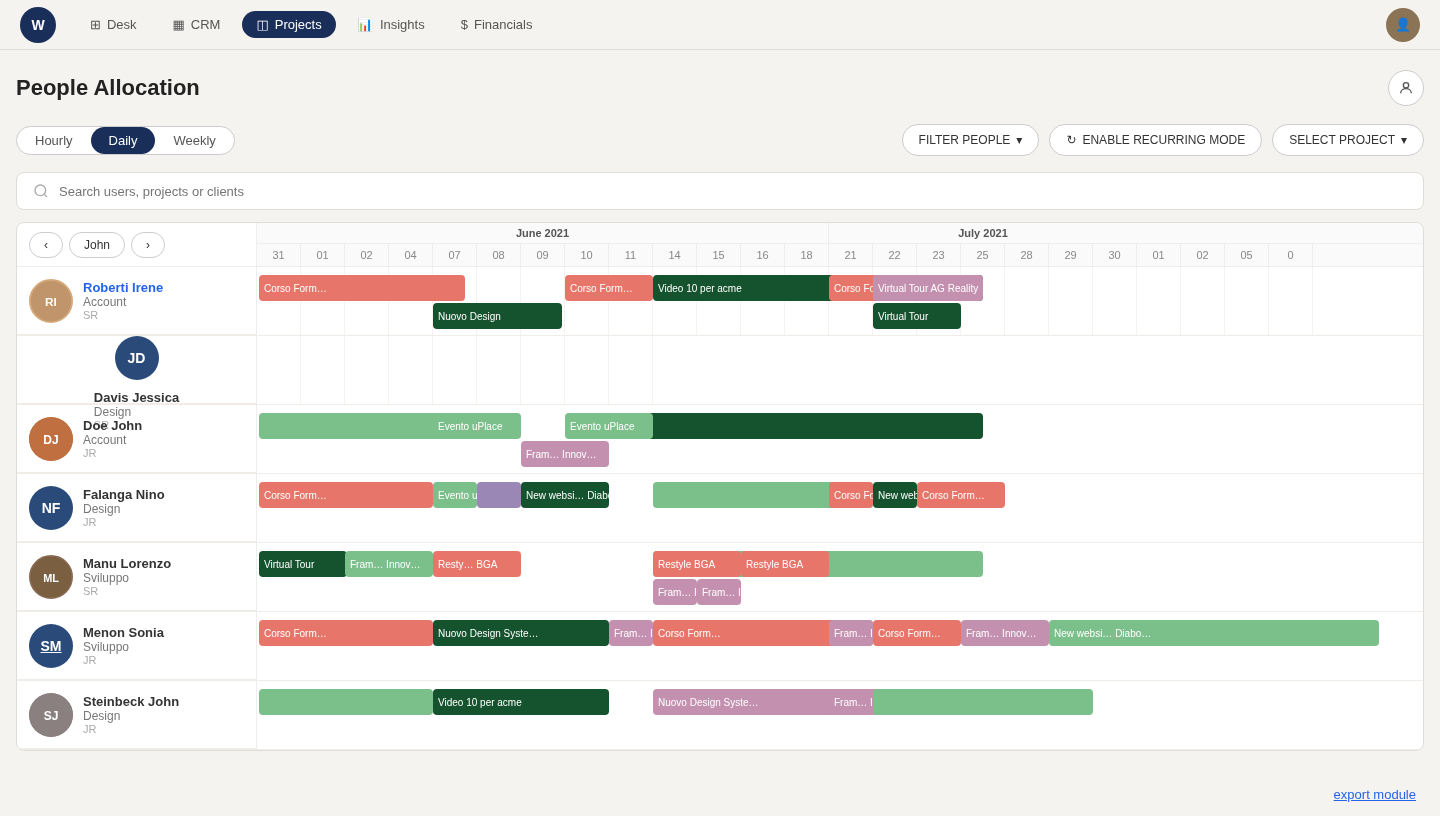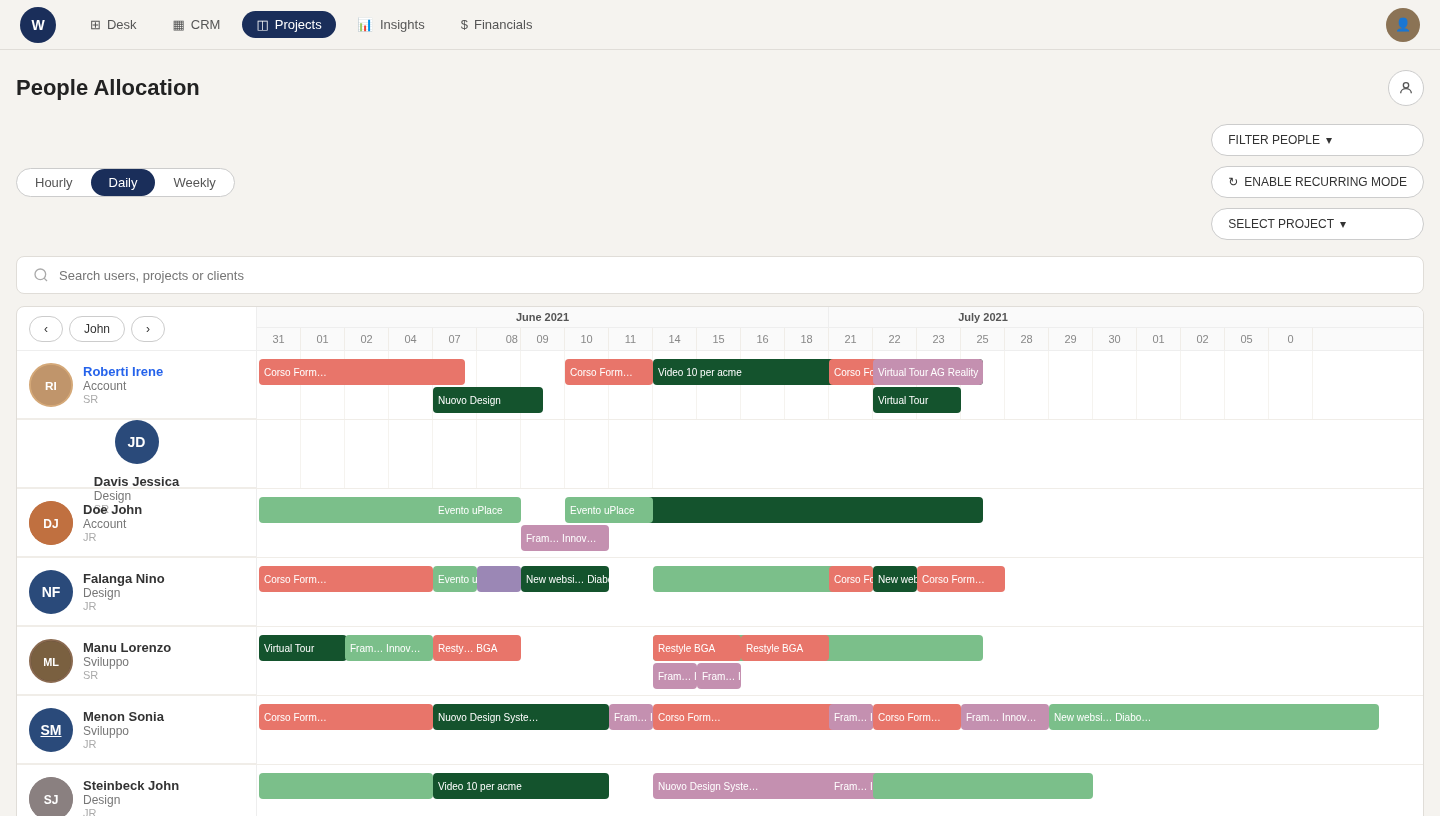--- a/index.html
+++ b/index.html
@@ -17,21 +17,21 @@
     .main { padding: 20px 16px; }
     .page-header { display: flex; align-items: center; justify-content: space-between; margin-bottom: 18px; }
     .page-title { font-size: 22px; font-weight: 600; color: #222; }
     .page-icon-btn { width: 36px; height: 36px; border-radius: 50%; border: 1.5px solid #ccc; display: flex; align-items: center; justify-content: center; cursor: pointer; background: white; color: #555; }
 
     
     .toolbar { display: flex; align-items: center; justify-content: space-between; margin-bottom: 16px; }
     .view-toggle { display: flex; border: 1.5px solid #ccc; border-radius: 20px; overflow: hidden; background: white; }
     .view-btn { padding: 6px 18px; font-size: 13px; cursor: pointer; border: none; background: transparent; color: #555; }
     .view-btn.active { background: #1a2e5a; color: white; border-radius: 20px; }
-    .toolbar-right { display: flex; gap: 10px; flex-direction: column; }
+    .toolbar-right { display: flex; gap: 10px; }
     .tool-btn { padding: 8px 16px; border-radius: 20px; border: 1.5px solid #ccc; background: white; font-size: 12px; cursor: pointer; display: flex; align-items: center; gap: 6px; color: #333; font-weight: 500; }
 
     
     .search-wrap { background: white; border: 1px solid #e0ddd8; border-radius: 8px; padding: 10px 16px; display: flex; align-items: center; gap: 10px; margin-bottom: 12px; }
     .search-wrap input { border: none; outline: none; flex: 1; font-size: 13px; color: #888; background: transparent; }
 
     
     .calendar-wrap { background: white; border: 1px solid #e0ddd8; border-radius: 8px; overflow: hidden; }
     .today-btn { display: flex; align-items: center; gap: 4px; padding: 5px 14px; border-radius: 16px; border: 1.5px solid #ccc; font-size: 12px; cursor: pointer; background: white; color: #333; }
 
@@ -146,21 +146,21 @@
           <div style="font-size:11px;font-weight:600;color:#555;padding:4px 8px;flex-shrink:0;width:308px;text-align:center;">July 2021</div>
         </div>
 
         <div style="display:flex; background:#fafafa;">
 
           <div style="width:44px;flex-shrink:0;text-align:center;font-size:11px;color:#888;padding:5px 2px;border-right:1px solid #f0ede8;">31</div>
           <div style="width:44px;flex-shrink:0;text-align:center;font-size:11px;color:#888;padding:5px 2px;border-right:1px solid #f0ede8;">01</div>
           <div style="width:44px;flex-shrink:0;text-align:center;font-size:11px;color:#888;padding:5px 2px;border-right:1px solid #f0ede8;">02</div>
           <div style="width:44px;flex-shrink:0;text-align:center;font-size:11px;color:#888;padding:5px 2px;border-right:1px solid #f0ede8;">04</div>
           <div style="width:44px;flex-shrink:0;text-align:center;font-size:11px;color:#888;padding:5px 2px;border-right:1px solid #f0ede8;">07</div>
-          <div style="width:44px;flex-shrink:0;text-align:right;font-size:11px;color:#888;padding:5px 2px;border-right:1px solid #f0ede8;">08</div>
+          <div style="width:44px;flex-shrink:0;text-align:center;font-size:11px;color:#888;padding:5px 2px;border-right:1px solid #f0ede8;">08</div>
           <div style="width:44px;flex-shrink:0;text-align:center;font-size:11px;color:#888;padding:5px 2px;border-right:1px solid #f0ede8;">09</div>
           <div style="width:44px;flex-shrink:0;text-align:center;font-size:11px;color:#888;padding:5px 2px;border-right:1px solid #f0ede8;">10</div>
           <div style="width:44px;flex-shrink:0;text-align:center;font-size:11px;color:#888;padding:5px 2px;border-right:1px solid #f0ede8;">11</div>
           <div style="width:44px;flex-shrink:0;text-align:center;font-size:11px;color:#888;padding:5px 2px;border-right:1px solid #f0ede8;">14</div>
           <div style="width:44px;flex-shrink:0;text-align:center;font-size:11px;color:#888;padding:5px 2px;border-right:1px solid #f0ede8;">15</div>
           <div style="width:44px;flex-shrink:0;text-align:center;font-size:11px;color:#888;padding:5px 2px;border-right:1px solid #f0ede8;">16</div>
           <div style="width:44px;flex-shrink:0;text-align:center;font-size:11px;color:#888;padding:5px 2px;border-right:1px solid #f0ede8;">18</div>
           <div style="width:44px;flex-shrink:0;text-align:center;font-size:11px;color:#888;padding:5px 2px;border-right:1px solid #f0ede8;">21</div>
           <div style="width:44px;flex-shrink:0;text-align:center;font-size:11px;color:#888;padding:5px 2px;border-right:1px solid #f0ede8;">22</div>
           <div style="width:44px;flex-shrink:0;text-align:center;font-size:11px;color:#888;padding:5px 2px;border-right:1px solid #f0ede8;">23</div>
@@ -221,21 +221,21 @@
         </div>
 
         <div class="event-bar salmon" style="left:2px;width:206px;">Corso Form…</div>
 
         <div class="event-bar pink" style="left:396px;width:330px;">Video 10 per acme</div>
 
         <div class="event-bar salmon" style="left:572px;width:132px;">Corso Form…</div>
 
         <div class="event-bar mauve" style="left:616px;width:110px;">Virtual Tour AG Reality</div>
 
-        <div class="event-bar pink" style="left:176px;width:110px;top:36px;">Nuovo Design</div>
+        <div class="event-bar pink" style="left:176px;width:129px;top:36px;">Nuovo Design</div>
 
         <div class="event-bar salmon" style="left:308px;width:88px;top:8px;">Corso Form…</div>
 
         <div class="event-bar pink" style="left:616px;width:88px;top:36px;">Virtual Tour</div>
       </div>
     </div>
 
     <div style="display:flex;border-bottom:1px solid #f0ede8;">
       <div class="person-row" style="width:240px;flex-shrink:0;border-right:1px solid #eee;flex-direction:column;">
         <div class="person-avatar" style="background:#2a4a7a;">JD</div>

